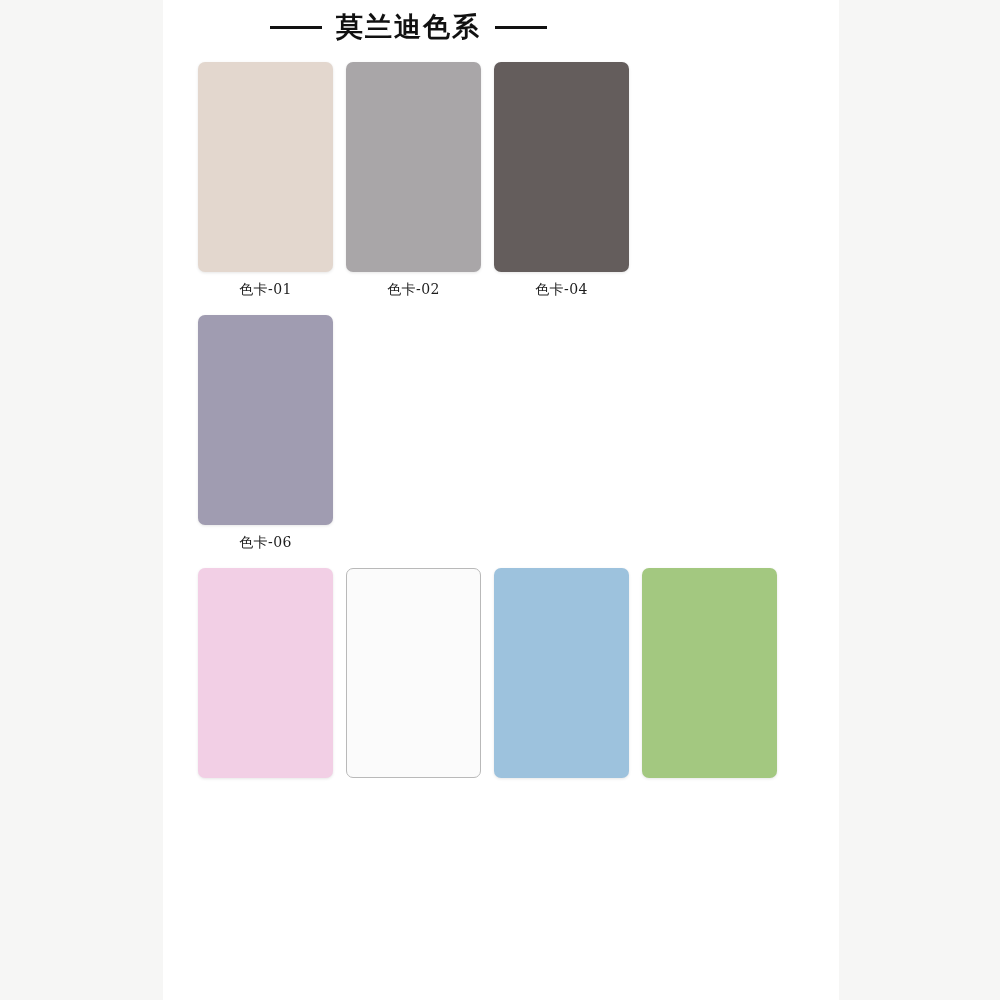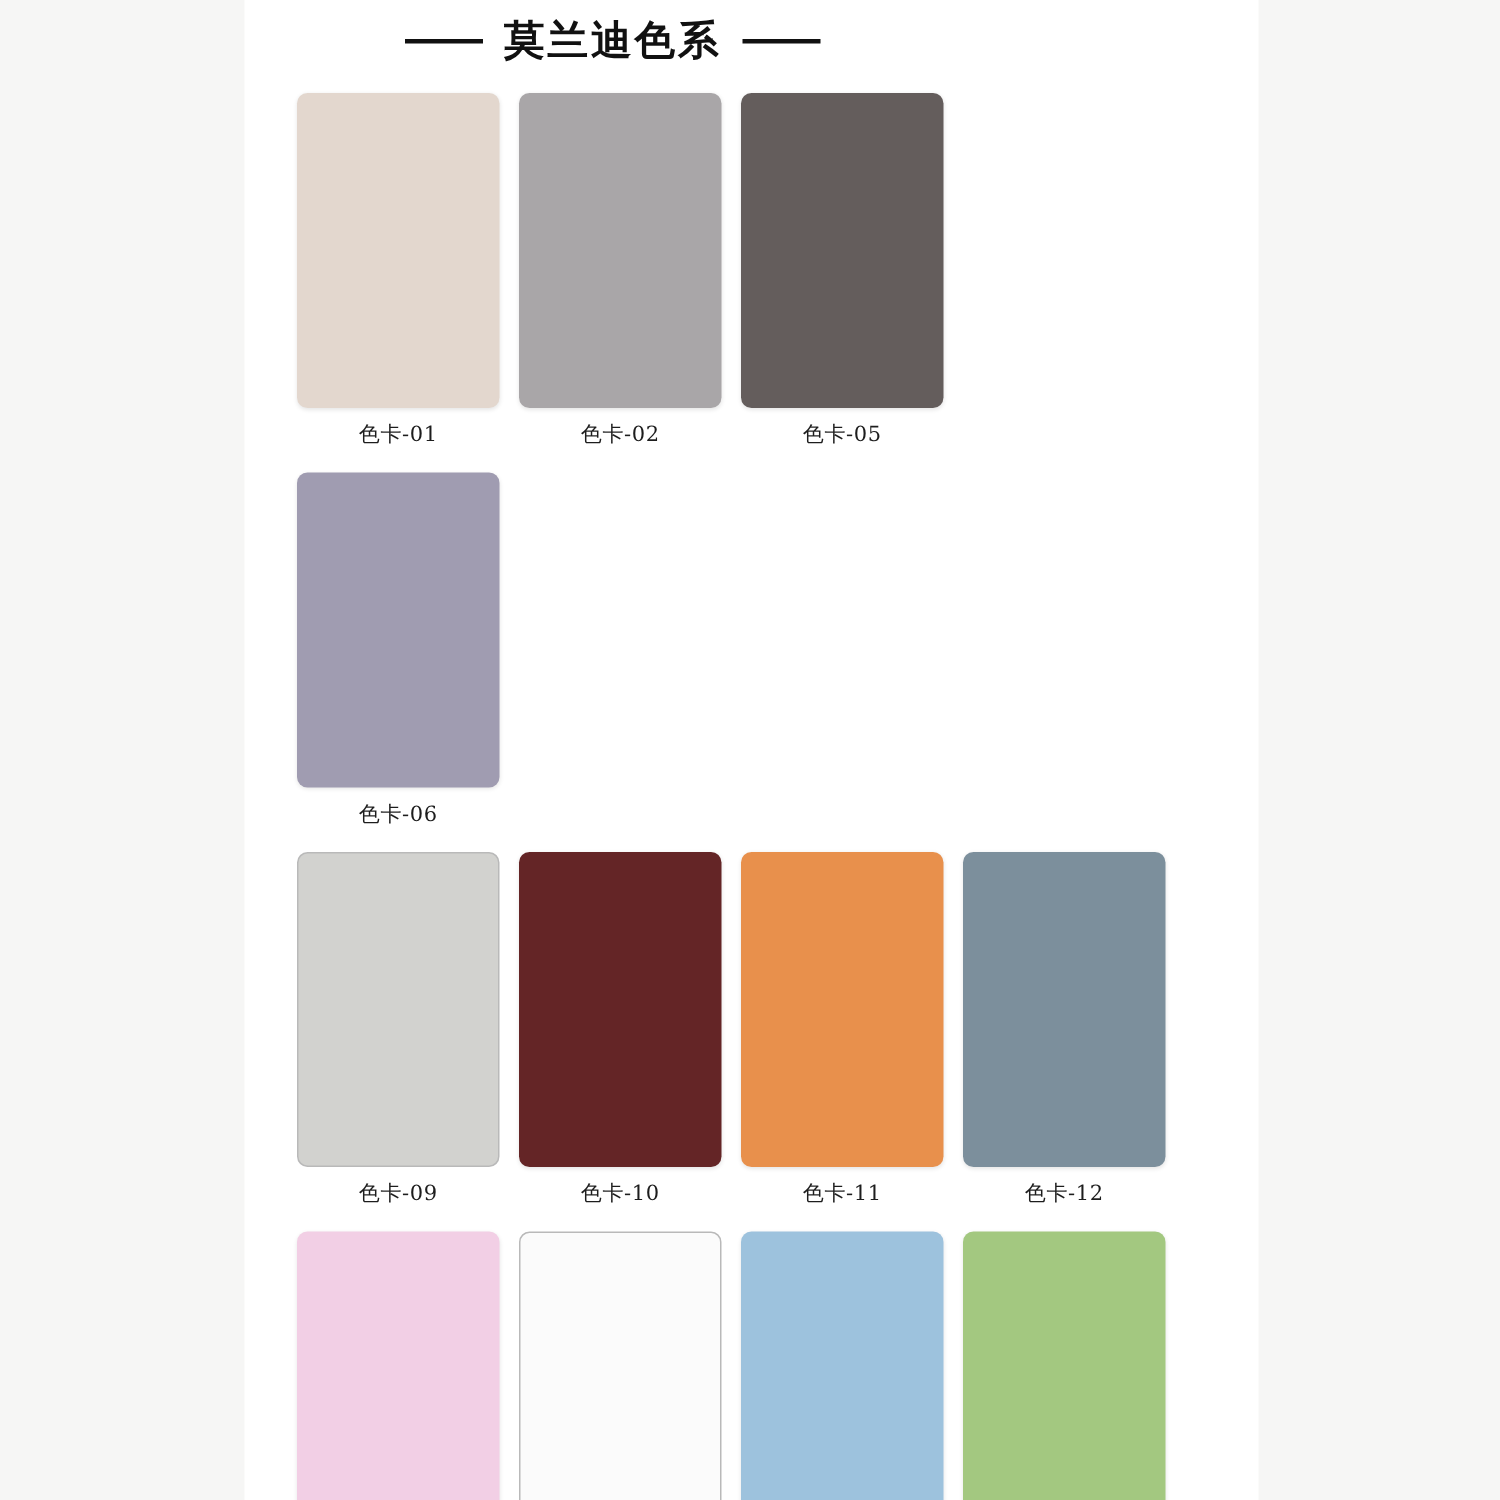--- a/index.html
+++ b/index.html
@@ -110,45 +110,27 @@
       <div class="swatch-cell">
         <div class="swatch-chip" style="background: rgb(227, 215, 206);"></div>
         <div class="swatch-label">色卡-01</div>
       </div>
       <div class="swatch-cell">
         <div class="swatch-chip" style="background: rgb(169, 166, 168);"></div>
         <div class="swatch-label">色卡-02</div>
       </div>
       <div class="swatch-cell">
         <div class="swatch-chip" style="background: rgb(100, 93, 92);"></div>
-        <div class="swatch-label">色卡-05</div>
+        <div class="swatch-label">色卡-04</div>
       </div>
     </div>
     <div class="swatch-row">
       <div class="swatch-cell">
         <div class="swatch-chip" style="background: rgb(160, 156, 177);"></div>
         <div class="swatch-label">色卡-06</div>
-      </div>
-    </div>
-    <div class="swatch-row">
-      <div class="swatch-cell">
-        <div class="swatch-chip bordered" style="background: rgb(210, 210, 207);"></div>
-        <div class="swatch-label">色卡-09</div>
-      </div>
-      <div class="swatch-cell">
-        <div class="swatch-chip" style="background: rgb(100, 37, 38);"></div>
-        <div class="swatch-label">色卡-10</div>
-      </div>
-      <div class="swatch-cell">
-        <div class="swatch-chip" style="background: rgb(232, 144, 76);"></div>
-        <div class="swatch-label">色卡-11</div>
-      </div>
-      <div class="swatch-cell">
-        <div class="swatch-chip" style="background: rgb(124, 143, 156);"></div>
-        <div class="swatch-label">色卡-12</div>
       </div>
     </div>
     <div class="swatch-row">
       <div class="swatch-cell">
         <div class="swatch-chip" style="background: rgb(242, 207, 229);"></div>
       </div>
       <div class="swatch-cell">
         <div class="swatch-chip bordered" style="background: rgb(251, 251, 251);"></div>
       </div>
       <div class="swatch-cell">

